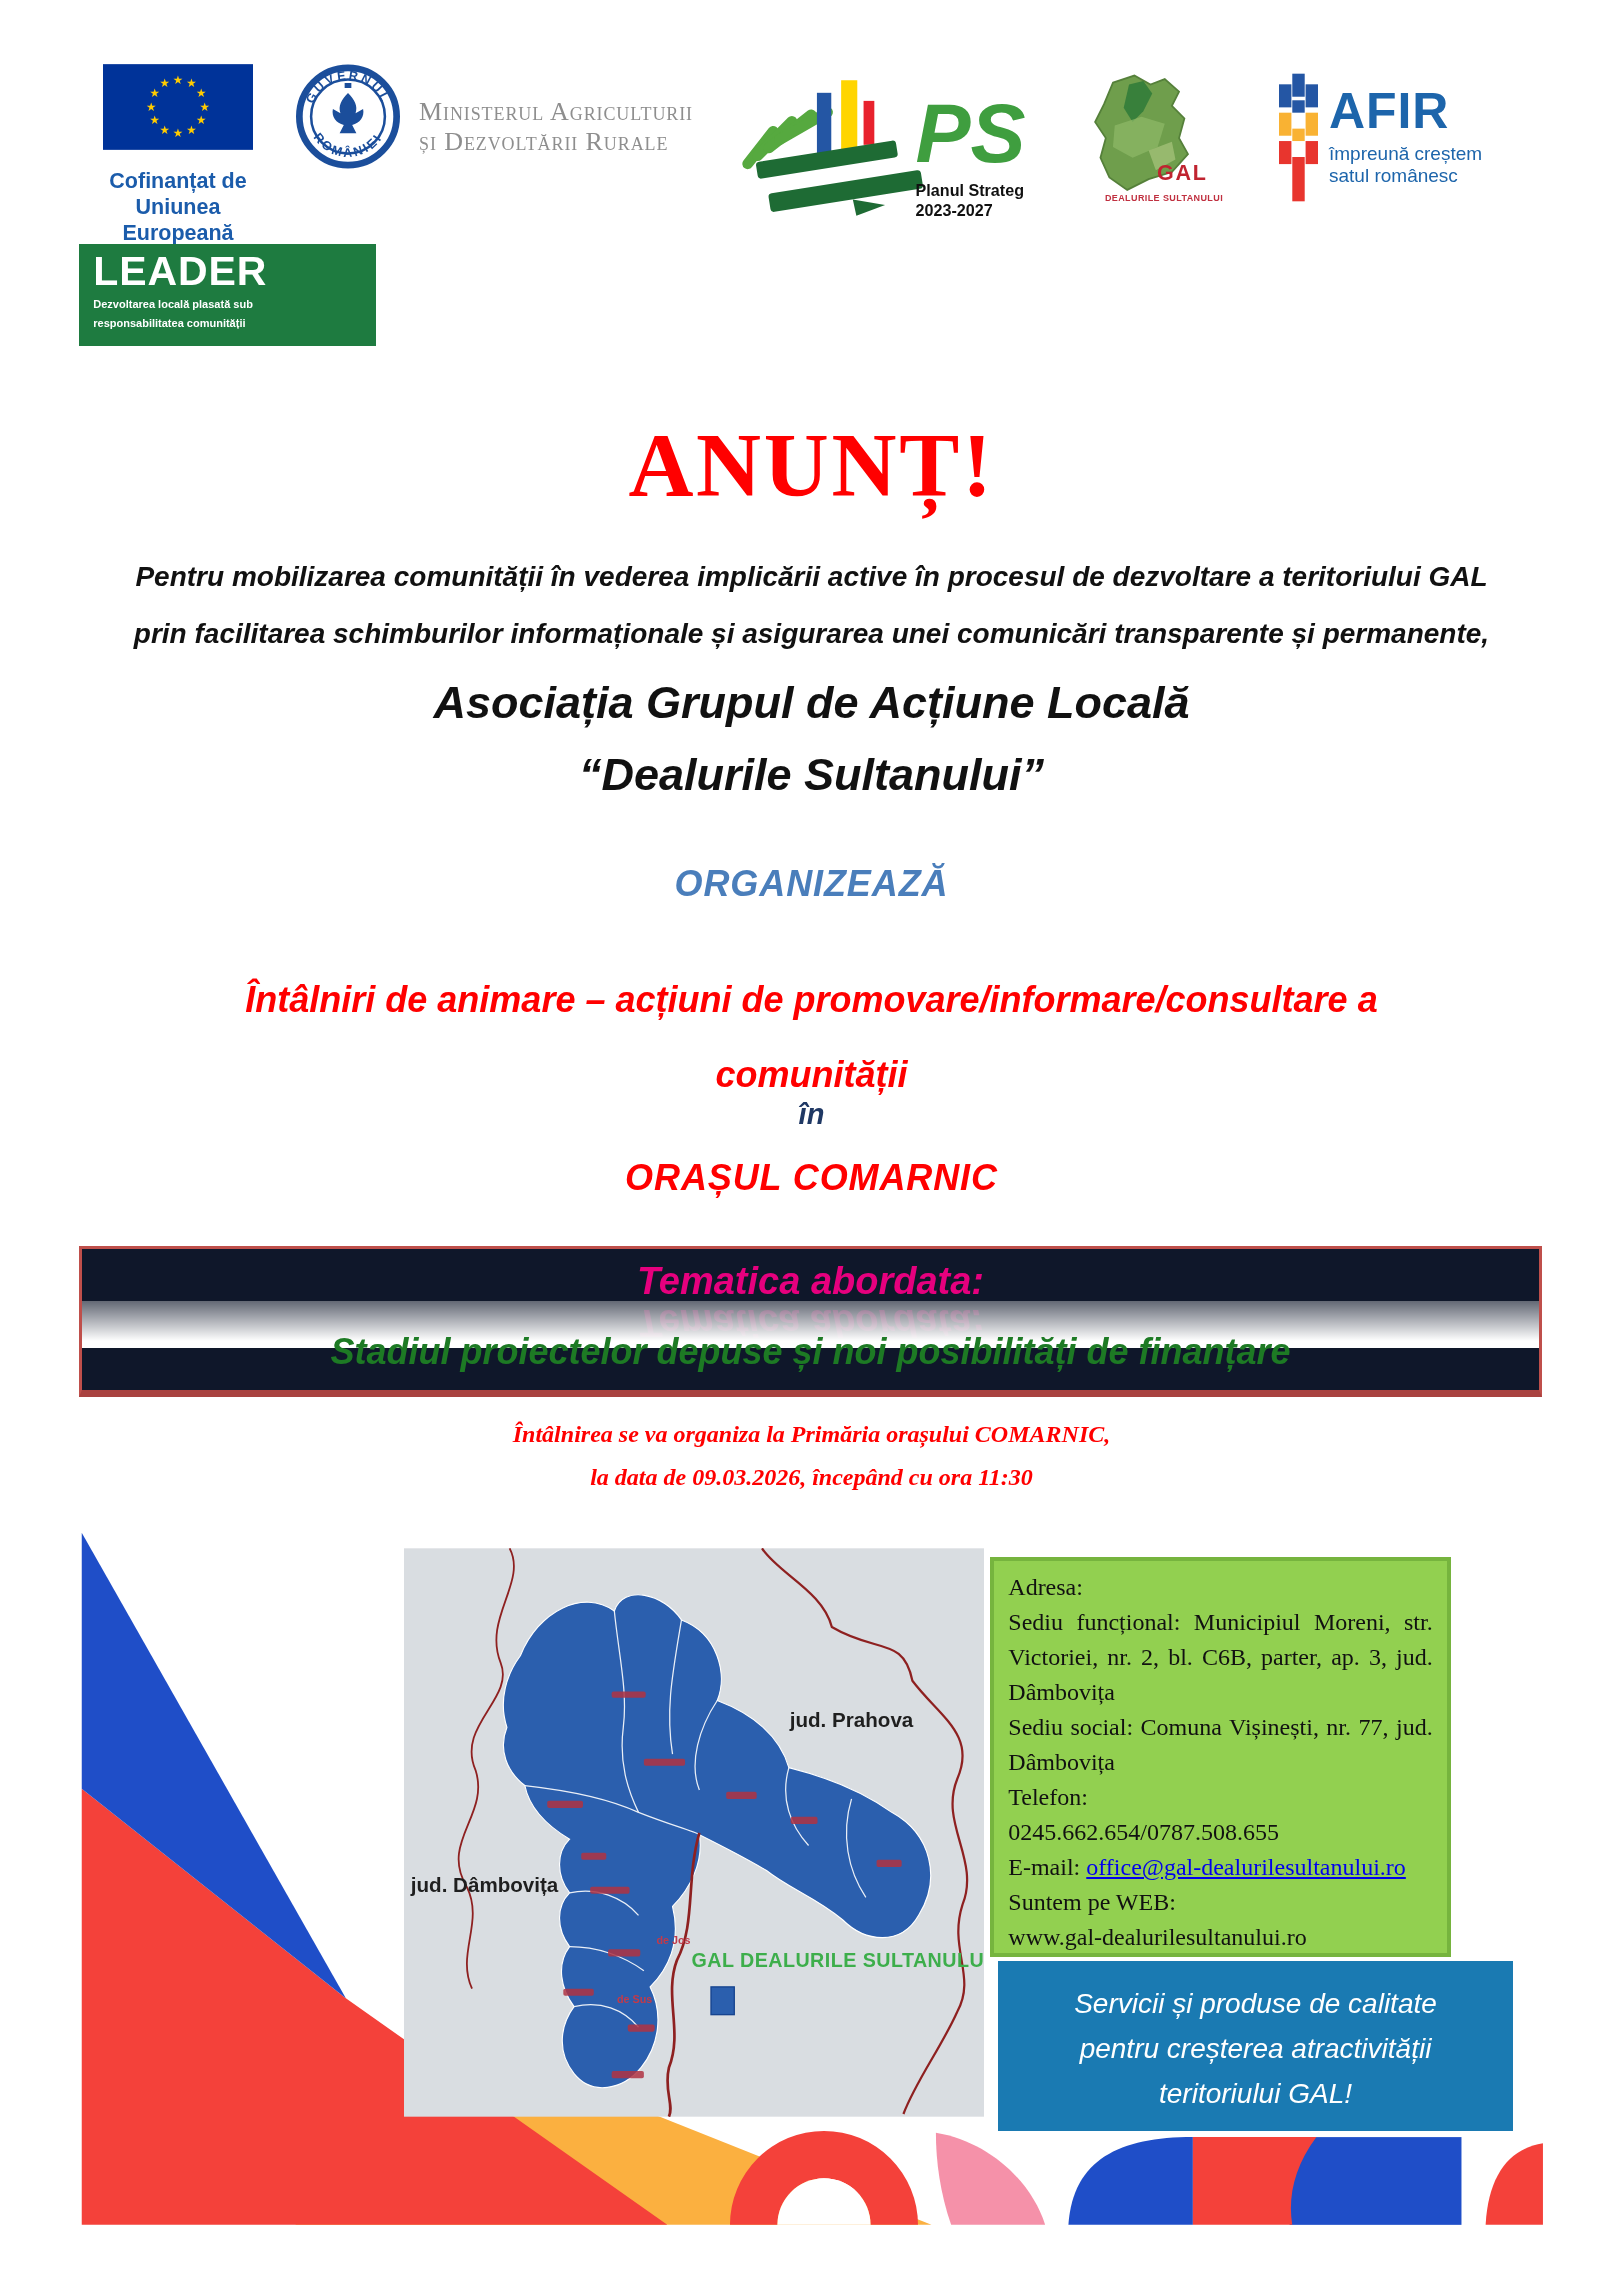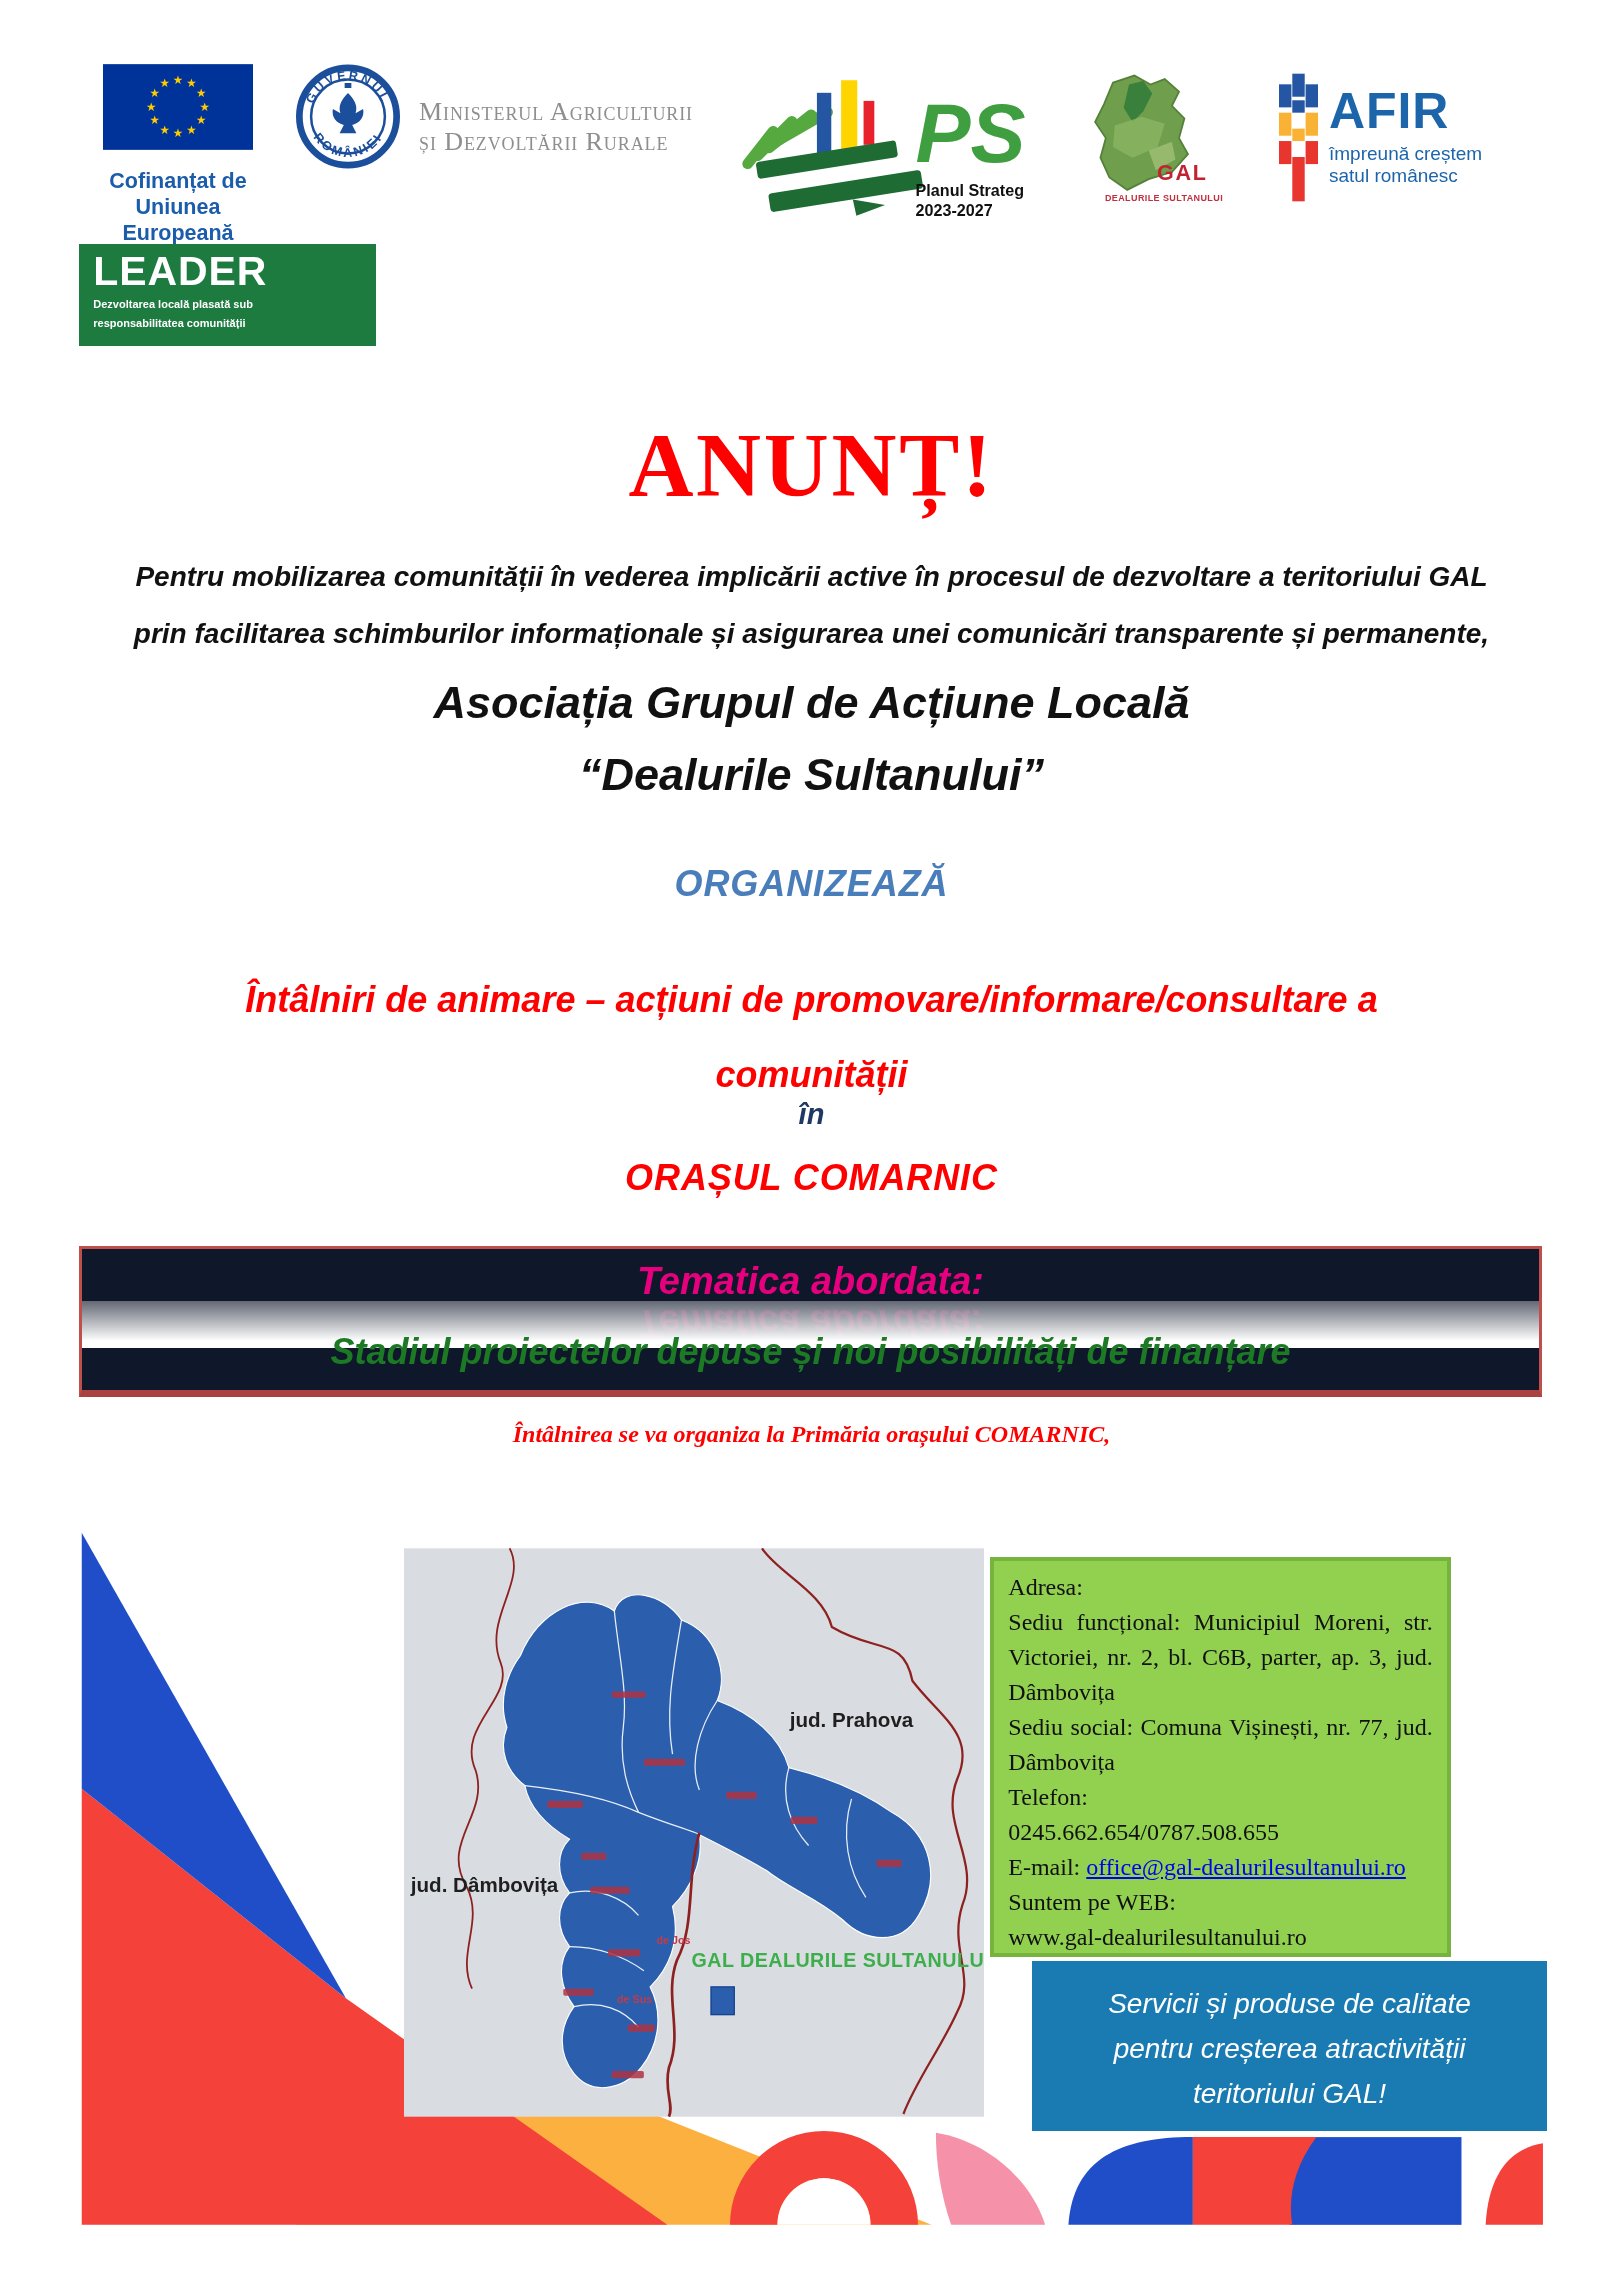--- a/index.html
+++ b/index.html
@@ -52,21 +52,21 @@
     color:#ff0000;font-size:24px;line-height:43px;}
 
   
   .contact{left:990px;top:1557px;width:461px;height:400px;box-sizing:border-box;
     background:#92d050;border:4.5px solid #76b43e;padding:9px 14.3px;
     font-family:"Liberation Serif",serif;font-size:24px;line-height:35px;color:#111;}
   .contact p{margin:0;text-align:justify;}
   .contact a{color:#0000ee;text-decoration:underline;}
 
   
-  .slogan{left:1032px;top:1961px;width:515px;height:170px;box-sizing:border-box;background:#1a7ab2;
+  .slogan{left:998px;top:1961px;width:515px;height:170px;box-sizing:border-box;background:#1a7ab2;
     color:#fff;text-align:center;font-size:28px;font-style:italic;line-height:45px;padding-top:19.7px;}
 </style>
 </head>
 <body>
 
 <div class="page">
 
   <svg class="abs" style="left:103px;top:64px" width="150" height="86" viewBox="0 0 168 96">
     <rect width="168" height="96" fill="#003399"></rect>
     <g fill="#ffcc00" font-size="13" text-anchor="middle">
@@ -188,20 +188,21 @@
 
   <div class="abs topic-box">
     <div class="abs topic-label">Tematica abordata:</div>
     <div class="abs topic-mirror">Tematica abordata:</div>
     <div class="abs topic-fade"></div>
     <div class="abs topic-text">Stadiul proiectelor depuse și noi posibilități de finanțare</div>
   </div>
 
   <div class="abs main-col meeting">
     <div>Întâlnirea se va organiza la Primăria orașului COMARNIC,</div>
+    <div>la data de 09.03.2026, începând cu ora 11:30</div>
   </div>
 
   <svg class="abs" style="left:0;top:1522px" width="1622" height="770" viewBox="0 1700 1811 860">
     <polygon fill="#fbb040" points="500,2270 1040,2485 330,2485 300,2360"></polygon>
     <polygon fill="#f4413a" points="91,1998 386,2232 745,2485 91,2485"></polygon>
     <polygon fill="#1f4ec8" points="91,1712 91,1998 386,2232"></polygon>
     <path fill="#f4413a" d="M815,2485 A105,105 0 0 1 1025,2485 L972,2485 A52,52 0 0 0 868,2485 Z"></path>
     <path fill="#ffffff" d="M868,2485 A52,52 0 0 1 972,2485 Z"></path>
     <path fill="#f591a9" d="M1045,2382 C1105,2392 1152,2437 1167,2485 L1062,2485 C1050,2450 1045,2415 1045,2382 Z"></path>
     <path fill="#1f4ec8" d="M1193,2485 C1198,2412 1250,2387 1332,2387 L1332,2485 Z"></path>

